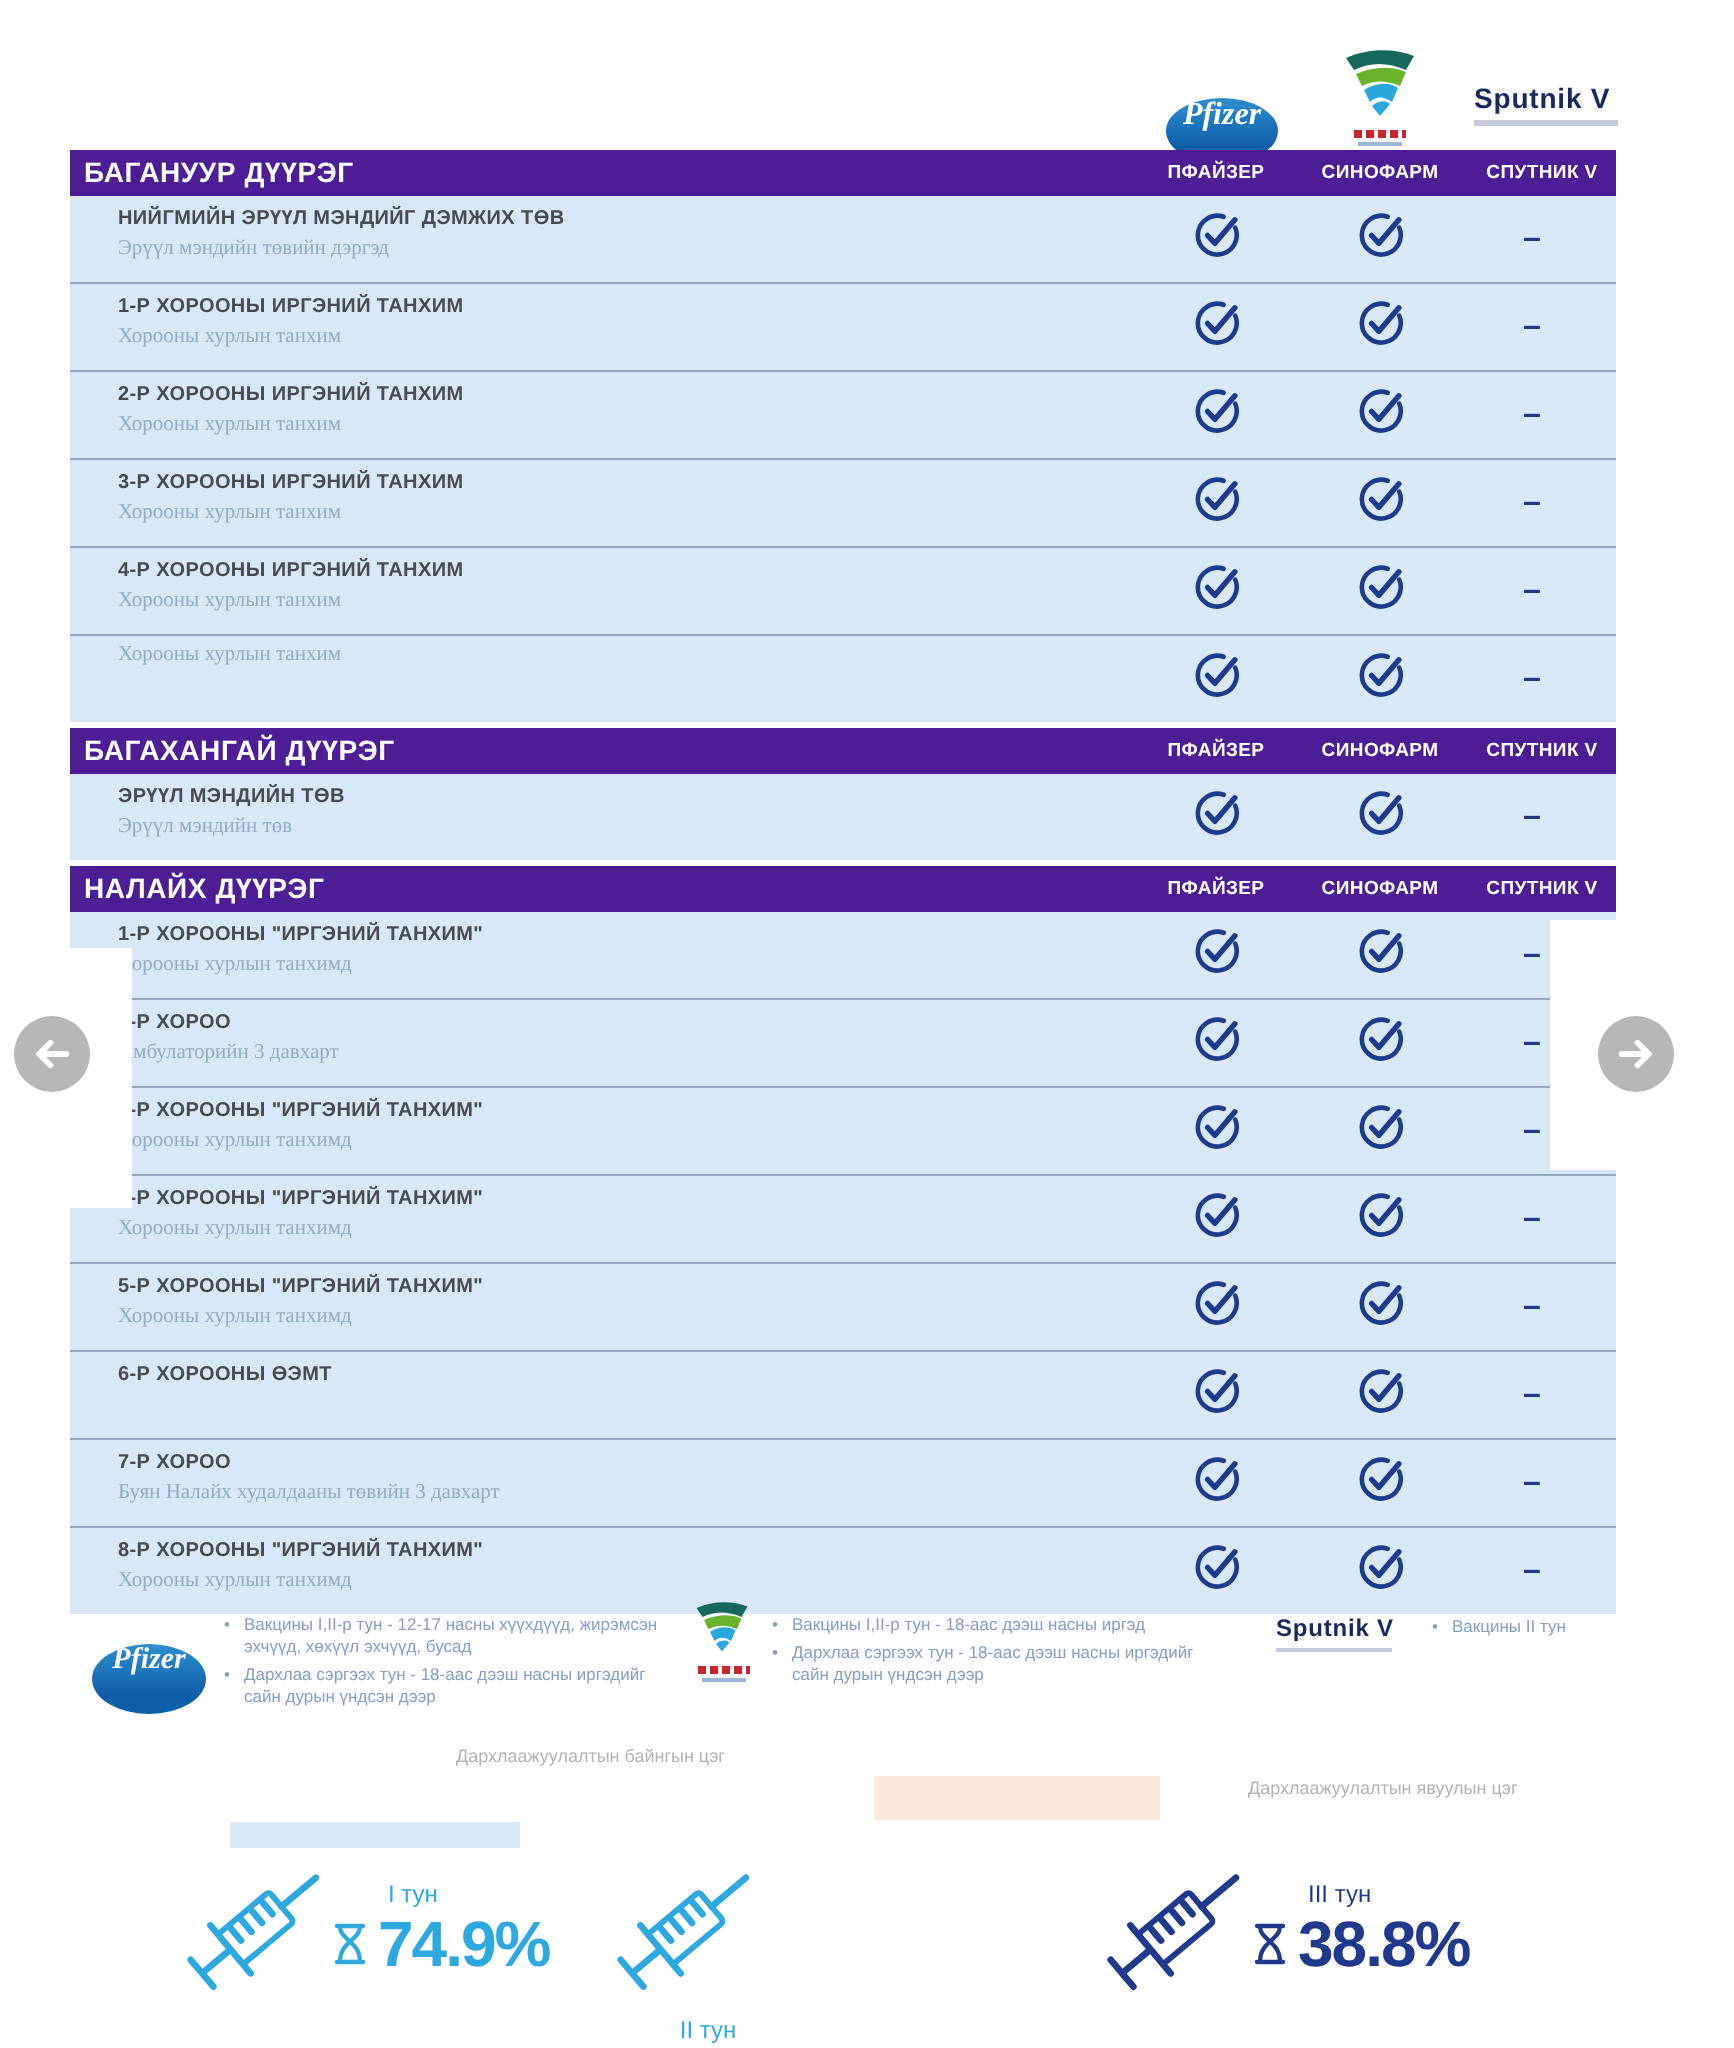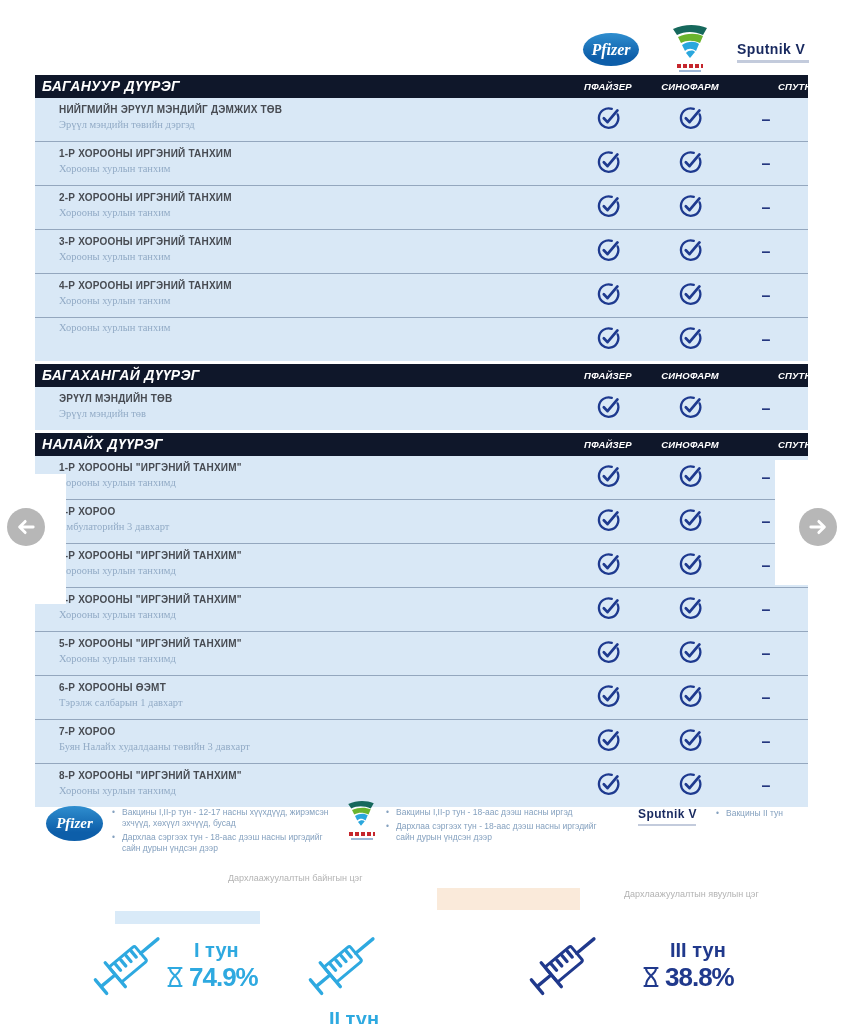--- a/index.html
+++ b/index.html
@@ -1,42 +1,42 @@
 <!DOCTYPE html>
 <html><head>
 <meta charset="utf-8">
 <style>
   html,body{margin:0;padding:0;background:#fff;}
   #app{position:relative;width:867px;height:1024px;background:#ffffff;
        font-family:"Liberation Sans",sans-serif;overflow:hidden;}
   .abs{position:absolute;}
 
   
-  .pfizer-oval{display:flex;align-items:center;justify-content:center;
+  .pfizer-oval{display:flex;justify-content:center;
     border-radius:50%;background:linear-gradient(180deg,#2f8ecf 0%,#0d5ea9 75%);
-    color:#fff;font-style:italic;font-weight:bold;font-family:"Liberation Serif",serif;}
+    color:#fff;font-style:italic;font-weight:bold;font-family:"Liberation Serif",serif;margin-top:16px;}
   .pf-top{left:583px;top:33px;width:56px;height:33px;font-size:16px;}
   .sino-top{left:670px;top:24px;width:40px;height:48px;}
   .sino-redbar{height:4px;margin:2px auto 0;width:26px;
     background:repeating-linear-gradient(90deg,#c5262c 0 4px,rgba(0,0,0,0) 4px 6px);}
   .sino-bluebar{height:2px;margin:2px auto 0;width:22px;background:#9db7d6;}
   .sputnik-word{color:#18295f;font-weight:bold;font-size:14px;letter-spacing:.4px;}
   .sputnik-tag{height:3px;background:#c3cbdc;margin-top:3px;width:72px;}
   .spk-top{left:737px;top:41px;width:76px;}
 
   
   #table{left:35px;top:75px;width:773px;}
   .tsection{margin-top:3px;}
   .tsection:first-child{margin-top:0;}
-  .sec-head{position:relative;height:23px;background:#0f172a;font-style:italic;}
+  .sec-head{position:relative;height:23px;background:#4c1d95;}
   .sec-name{position:absolute;left:7px;top:0;line-height:23px;color:#fff;
     font-size:14px;font-weight:bold;letter-spacing:.3px;}
   .colh{position:absolute;top:0;width:90px;line-height:23px;text-align:center;
     color:#fff;font-size:9.5px;font-weight:bold;letter-spacing:.2px;}
-  .c1{left:528px;} .c2{left:610px;} .c3{left:726px;}
+  .c1{left:528px;} .c2{left:610px;} .c3{left:691px;}
   .site-row{position:relative;height:43px;background:#d9e8f6;}
   .site-row + .site-row{border-top:1px solid #94a7be;}
   .site-title{padding:6px 0 0 24px;font-size:10px;font-weight:bold;color:#474b52;
     letter-spacing:.2px;white-space:nowrap;}
   .site-sub{padding:4px 0 0 24px;font-size:10.5px;color:#92abc6;white-space:nowrap;font-family:Liberation Serif, serif;}
   .mark{position:absolute;top:50%;transform:translateY(-50%);width:90px;text-align:center;}
   .m1{left:528px;} .m2{left:610px;} .m3{left:686px;}
   .dash{color:#24367f;font-weight:bold;font-size:16px;line-height:1;}
 
   
@@ -61,24 +61,24 @@
   #leg-sputnik-list{left:716px;top:808px;width:130px;}
 
   
   .gray-label{font-size:9px;color:#b3b3b3;}
   #stat-label-1{left:228px;top:873px;}
   #stat-label-2{left:624px;top:889px;}
   #swatch-orange{left:437px;top:888px;width:143px;height:22px;background:#faeada;}
   #swatch-blue{left:115px;top:911px;width:145px;height:13px;background:#d9eaf8;}
   .stat{display:flex;align-items:center;top:920px;}
   .stat-text{display:flex;flex-direction:column;margin-left:-6px;}
-  .dose{font-size:20px;font-weight:bold;margin-left:28px;margin-bottom:2px;}
+  .dose{font-size:12px;font-weight:normal;margin-left:28px;margin-bottom:2px;}
   .pct-row{display:flex;align-items:center;gap:5px;}
-  .pct{font-size:26px;font-weight:bold;letter-spacing:-1px;line-height:1;}
-  #stat-0{left:84px;} #stat-1{left:299px;flex-direction:column;} #stat-2{left:520px;gap:40px;}
+  .pct{font-size:32px;font-weight:bold;letter-spacing:-1px;line-height:1;}
+  #stat-0{left:84px;} #stat-1{left:299px;flex-direction:column;} #stat-2{left:544px;}
 </style>
 </head>
 <body>
 
 <div id="app">
 
   <div class="abs pfizer-oval pf-top">
     <span>Pfizer</span>
   </div>
   <div class="abs sino-top">
@@ -335,21 +335,20 @@
   <svg width="23" height="23" viewBox="0 0 27 27">
     <path d="M17.4 2.8 A 11.4 11.4 0 1 0 24.2 9.2" fill="none" stroke="#1e3a8f" stroke-width="2.7" stroke-linecap="round"></path>
     <path d="M8 13.8 l4.3 4.6 L24 4.6" fill="none" stroke="#1e3a8f" stroke-width="3.2" stroke-linecap="round" stroke-linejoin="round"></path>
   </svg>
 </span>
     <span class="mark m3"><span class="dash">–</span></span>
   </div>
 
   <div class="site-row">
     <div class="site-title">6-Р ХОРООНЫ ӨЭМТ</div>
-    <div class="site-sub">Тэрэлж салбарын 1 давхарт</div>
     <span class="mark m1">
   <svg width="23" height="23" viewBox="0 0 27 27">
     <path d="M17.4 2.8 A 11.4 11.4 0 1 0 24.2 9.2" fill="none" stroke="#1e3a8f" stroke-width="2.7" stroke-linecap="round"></path>
     <path d="M8 13.8 l4.3 4.6 L24 4.6" fill="none" stroke="#1e3a8f" stroke-width="3.2" stroke-linecap="round" stroke-linejoin="round"></path>
   </svg>
 </span>
     <span class="mark m2">
   <svg width="23" height="23" viewBox="0 0 27 27">
     <path d="M17.4 2.8 A 11.4 11.4 0 1 0 24.2 9.2" fill="none" stroke="#1e3a8f" stroke-width="2.7" stroke-linecap="round"></path>
     <path d="M8 13.8 l4.3 4.6 L24 4.6" fill="none" stroke="#1e3a8f" stroke-width="3.2" stroke-linecap="round" stroke-linejoin="round"></path>

